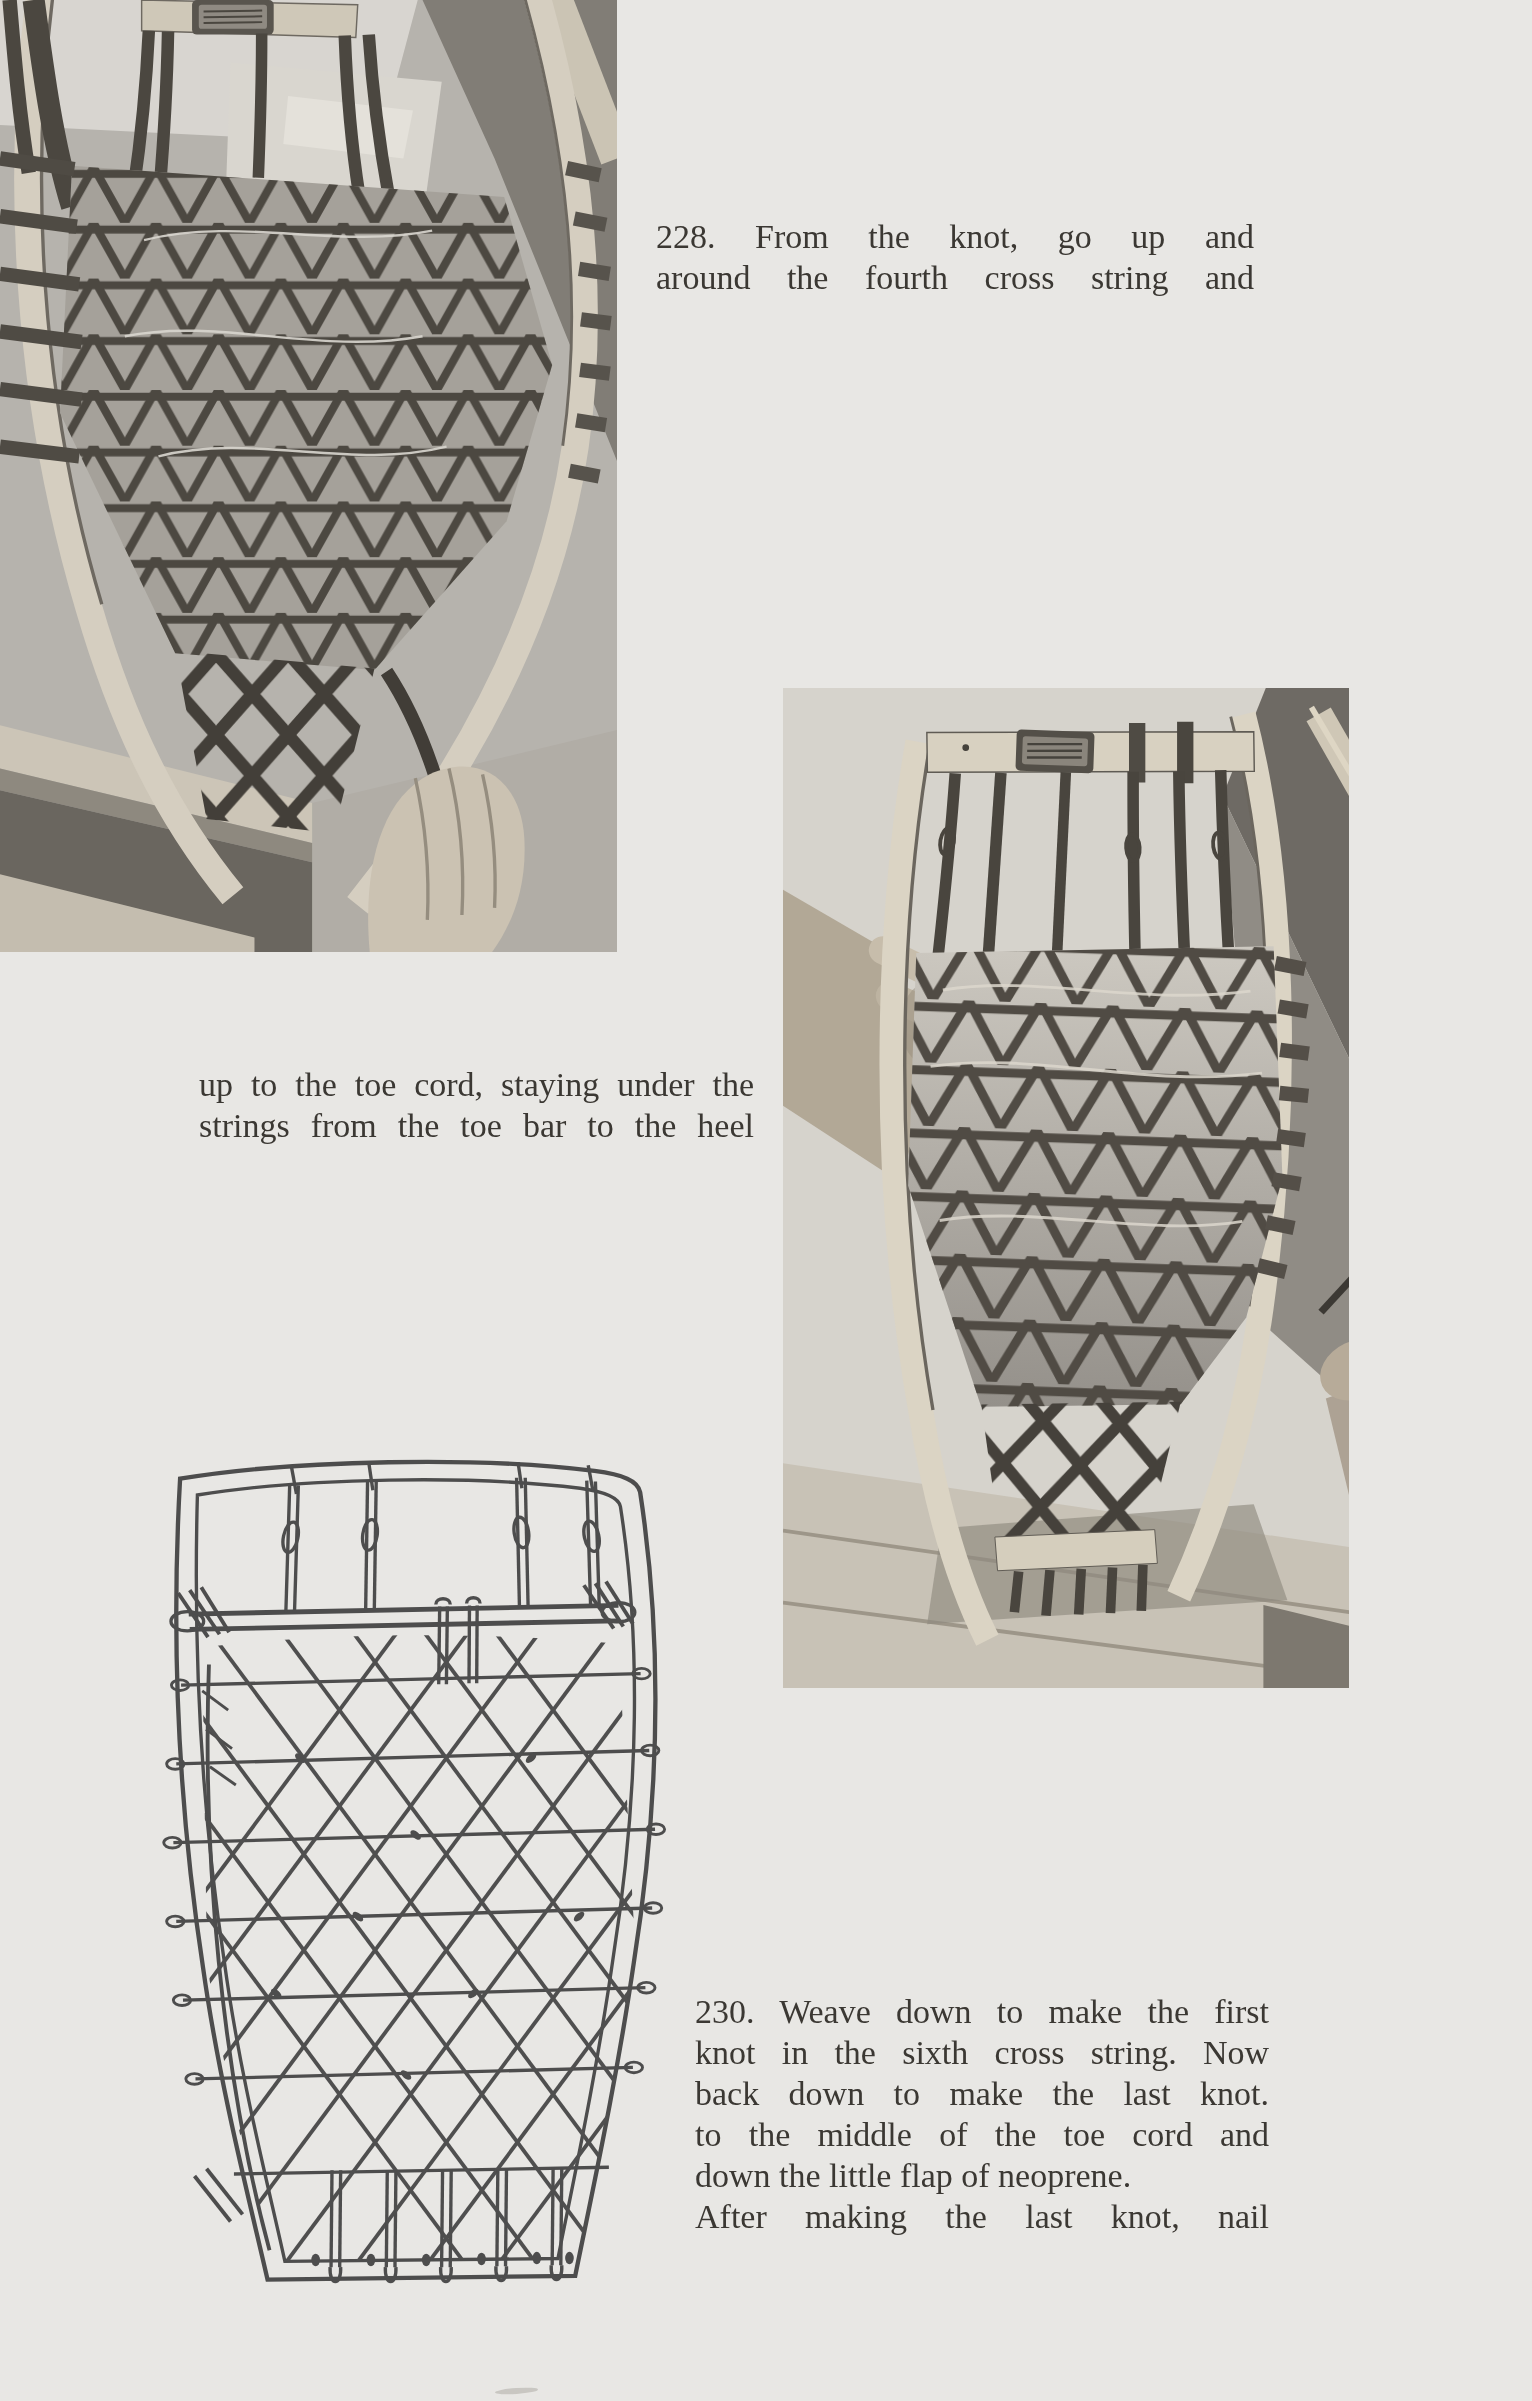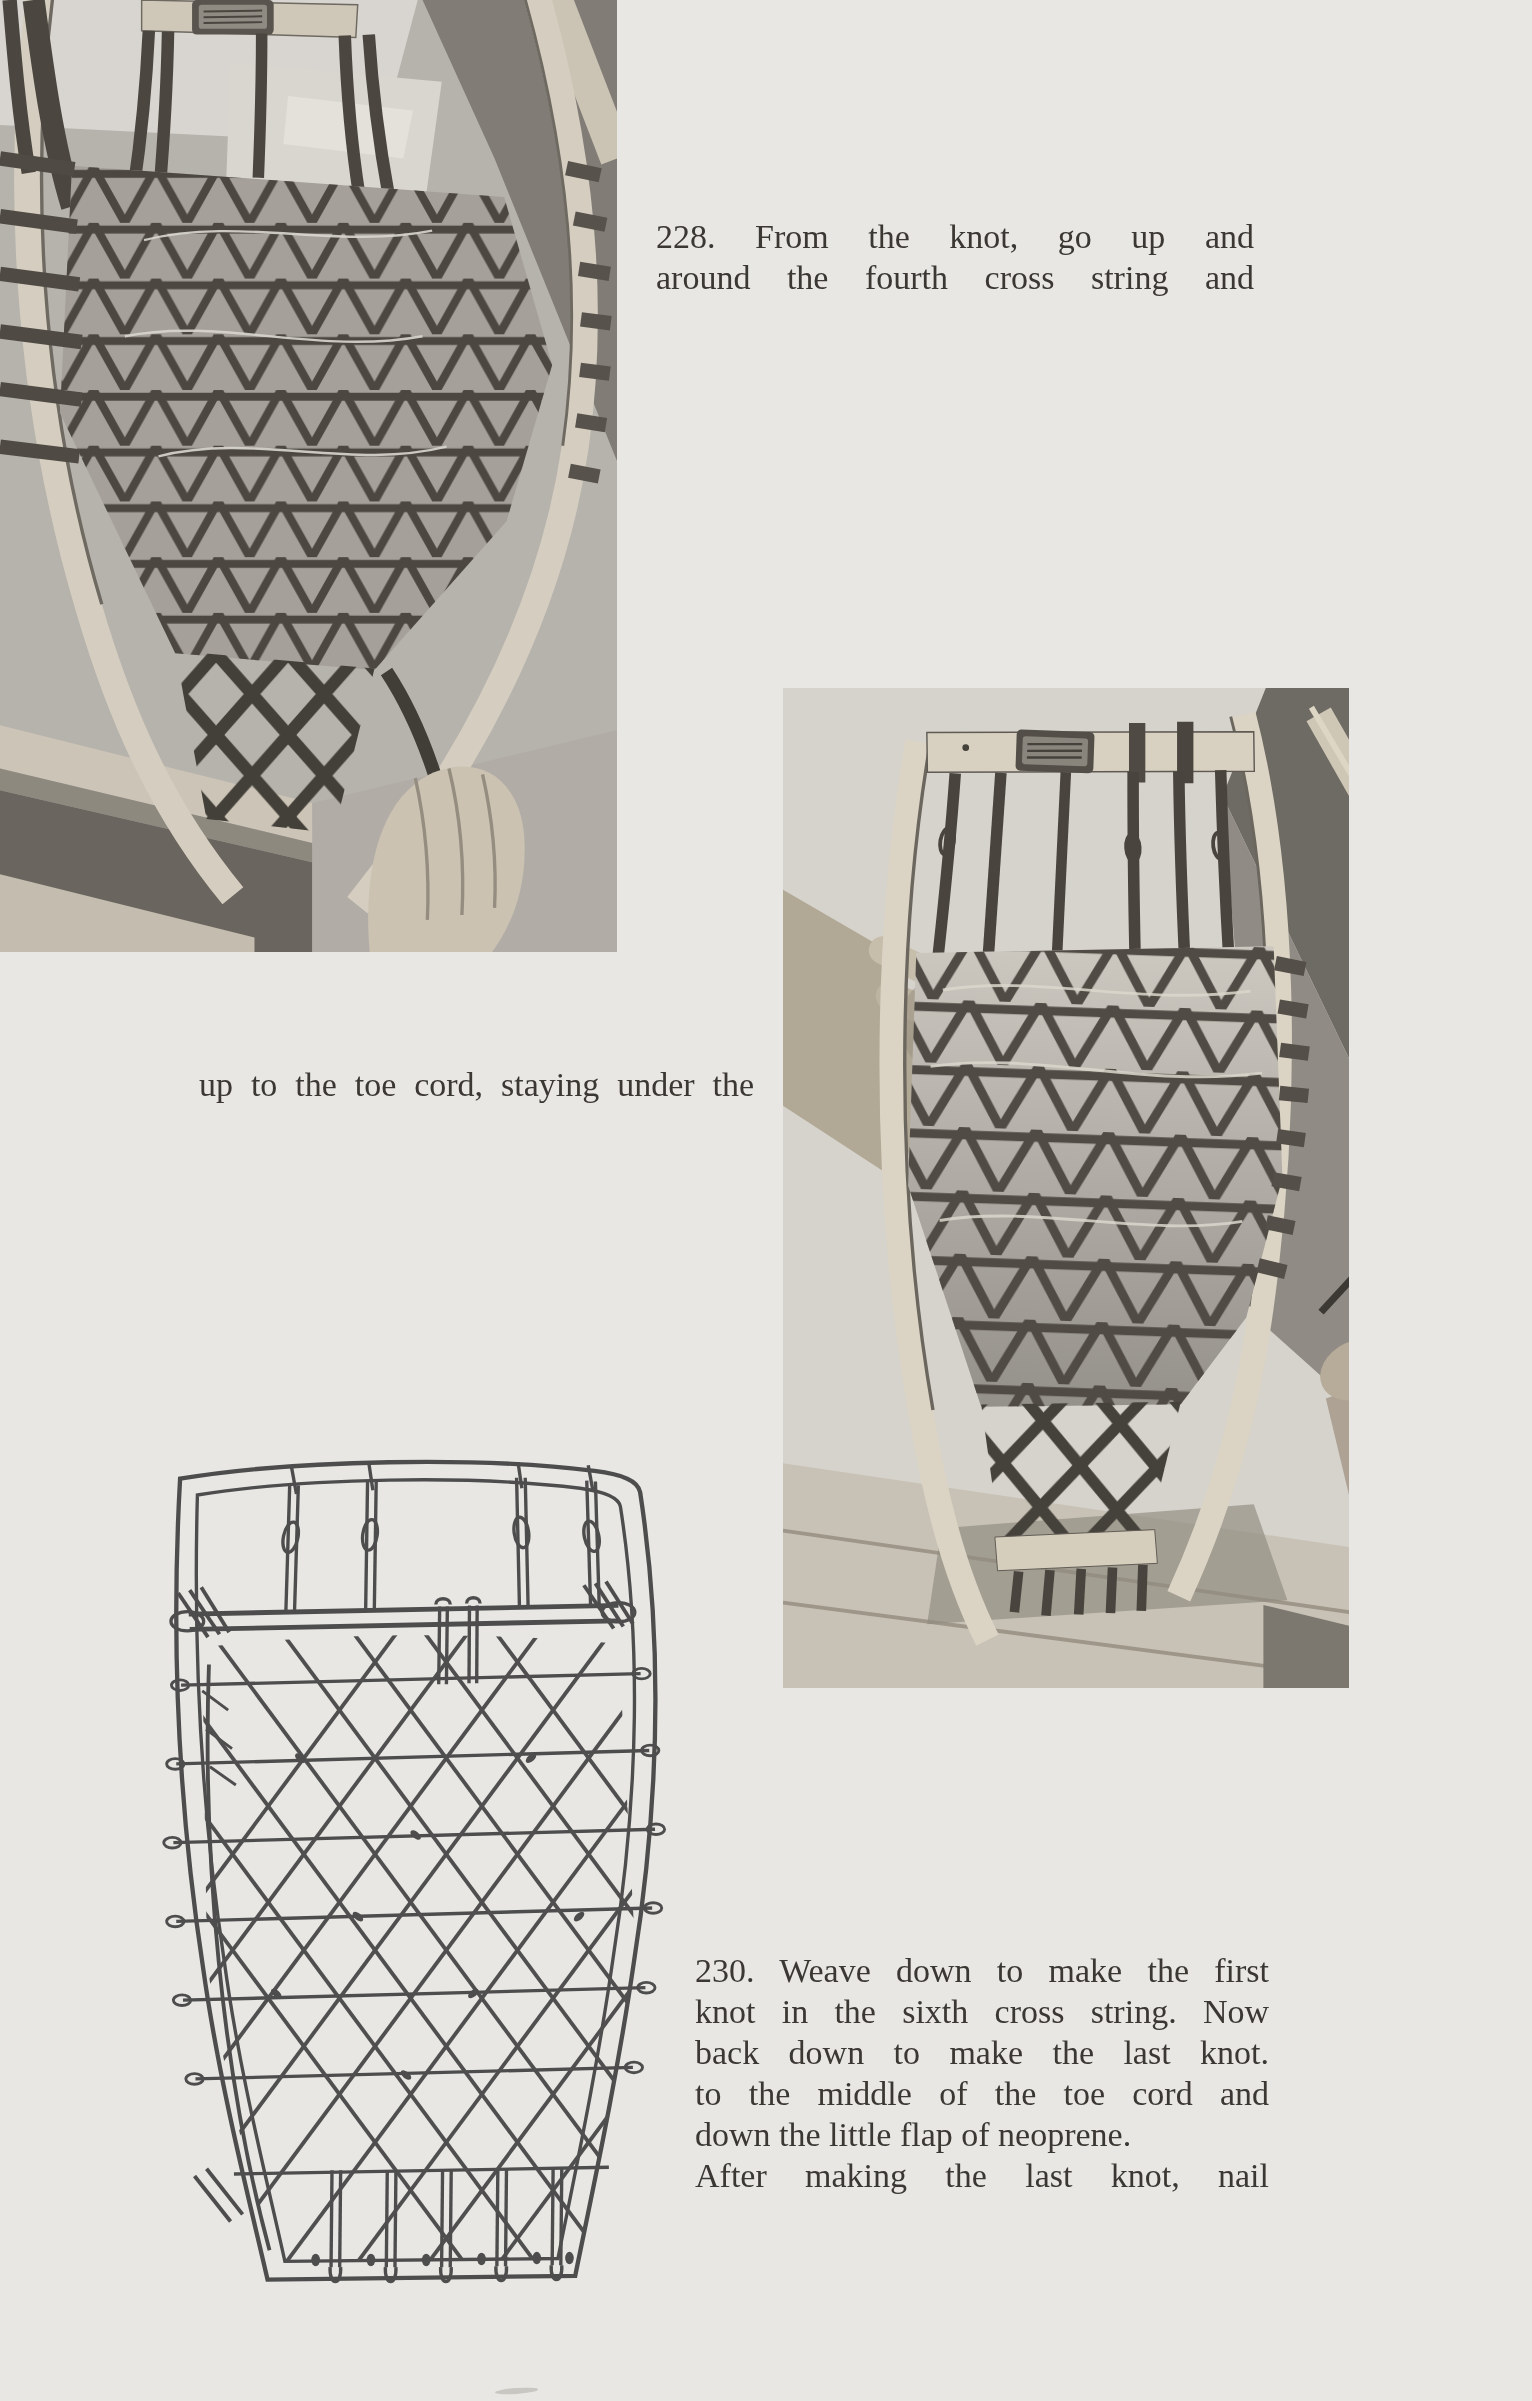--- a/index.html
+++ b/index.html
@@ -6,21 +6,21 @@
   .page{position:relative;width:1332px;height:2401px;background:#e8e7e4;overflow:hidden;
         font-family:"Liberation Serif", serif;padding-left:17px;}
   .fig{position:absolute;margin:0;padding:0;}
   .fig svg{display:block;width:100%;height:100%;}
   #photo1{left:0;top:0;width:617px;height:952px;}
   #photo2{left:783px;top:688px;width:649px;height:1000px;}
   #drawing{left:108px;top:1422px;width:560px;height:898px;}
   .caption{position:absolute;color:#3b3833;font-size:34px;line-height:41px;}
   #cap228{left:656px;top:216px;width:598px;}
   #cap229{left:199px;top:1064px;width:555px;}
-  #cap230{left:695px;top:1950px;width:574px;}
+  #cap230{left:695px;top:1991px;width:574px;}
   .jline{text-align:justify;text-align-last:justify;text-justify:inter-word;height:41px;
          white-space:normal;}
   .jline.last{text-align-last:left;}
   .smudge{position:absolute;background:#c9c7c2;border-radius:50%;}
   #smudge1{left:495px;top:2388px;width:43px;height:5.8px;transform:rotate(-4deg);}
   #smudge2{left:1433px;top:835px;width:12.5px;height:4.8px;transform:rotate(18deg);background:#bdbab4;}
 </style>
 </head>
 <body>
 
@@ -260,20 +260,21 @@
         <line x1="1120" y1="1300" x2="1260" y2="1148" stroke="#3c3934" stroke-width="15"></line>
         <line x1="1250" y1="1160" x2="1300" y2="1105" stroke="#3c3934" stroke-width="8"></line>
         <polygon points="1130,1480 1351,1400 1351,1990 1190,1730" fill="#ada294"></polygon>
         <ellipse cx="1195" cy="1420" rx="80" ry="60" fill="#b7ab99" transform="rotate(-25 1195 1420)"></ellipse>
       </g>
     </svg>
   </figure>
 
   <section class="caption" id="cap229">
     <div class="jline">up to the toe cord, staying under the</div>
+    <div class="jline">strings from the toe bar to the heel</div>
   </section>
 
   <figure class="fig" id="drawing" aria-label="Ink line drawing of the snowshoe toe section showing the toe cord, vertical strings with twists, six cross strings and the diagonal lattice weave with nails along the bottom edge">
     <svg viewBox="0 0 1165 1870" preserveAspectRatio="none">
       <defs>
         <clipPath id="dclip">
           <path d="M196,470 C420,440 760,434 1062,462 L1098,1120 C1062,1365 1012,1592 976,1740 L340,1748 C300,1590 240,1362 206,1126 Z"></path>
         </clipPath>
       </defs>
 

